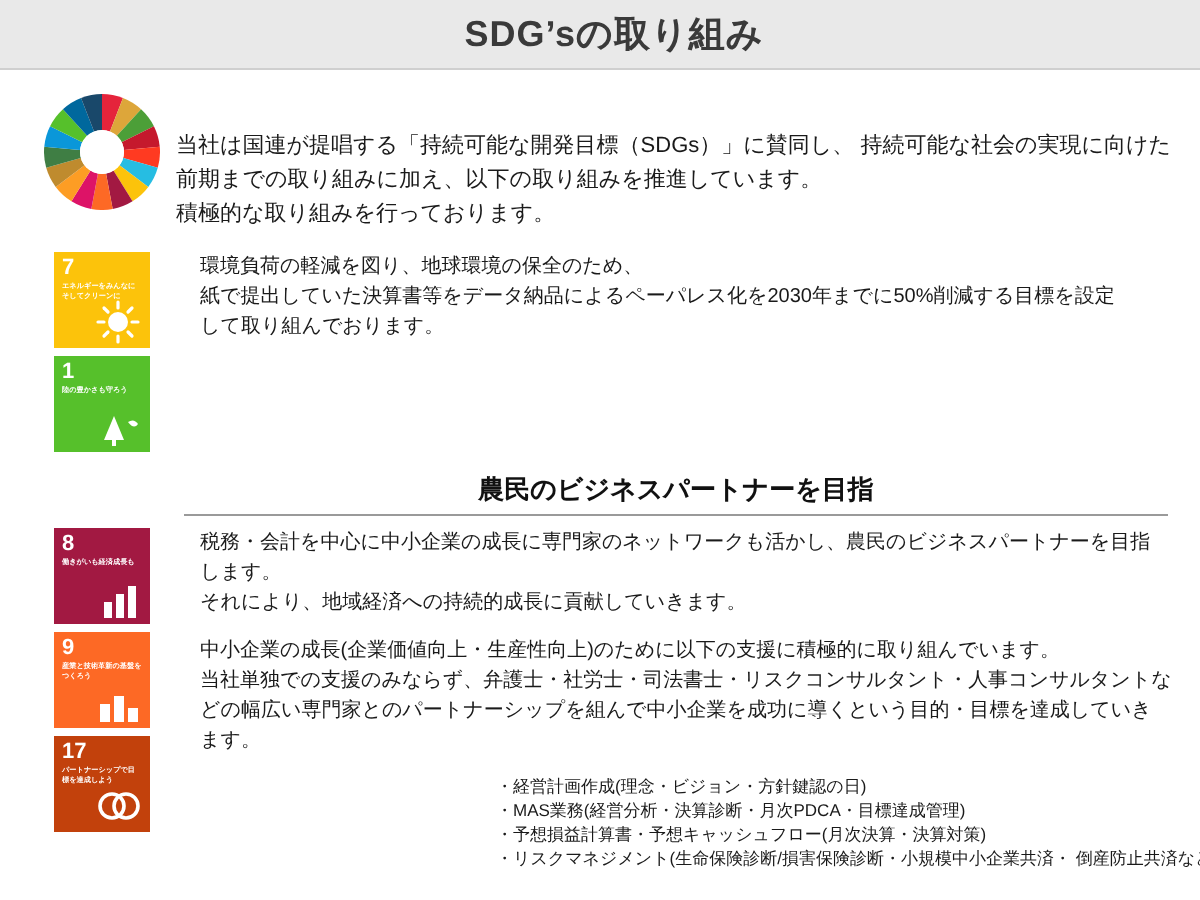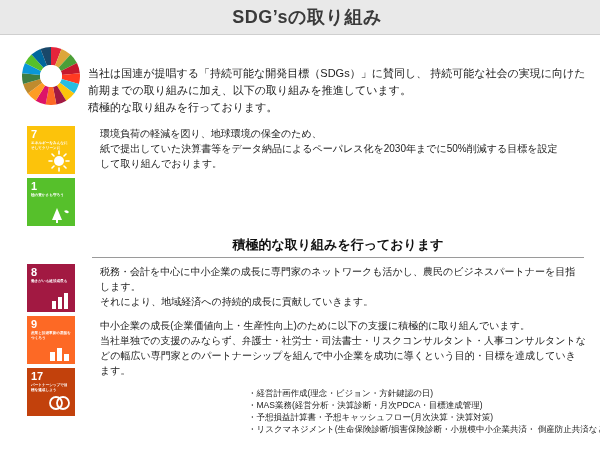--- a/index.html
+++ b/index.html
@@ -227,21 +227,21 @@
       </div>
     </div>
     <div class="text-col">
       <p style="white-space:pre-line">環境負荷の軽減を図り、地球環境の保全のため、
 紙で提出していた決算書等をデータ納品によるペーパレス化を2030年までに50%削減する目標を設定
 して取り組んでおります。</p>
     </div>
   </div>
 
   <div class="section-heading-wrap">
-    <div class="section-heading">積極的な取り組みを行っております</div>
+    <div class="section-heading">農民のビジネスパートナーを目指</div>
   </div>
   <div class="section">
     <div class="icon-col">
       <div class="sdg-tile" id="s2i0" style="background: rgb(162, 25, 66);">
         <div class="sdg-num">8</div>
         <div class="sdg-label">働きがいも経済成長も</div>
         <svg class="sdg-glyph" viewBox="0 0 26 22">
           <rect x="6" y="13" width="4" height="8" fill="#fff"></rect>
           <rect x="12" y="9" width="4" height="12" fill="#fff"></rect>
           <rect x="18" y="5" width="4" height="16" fill="#fff"></rect>

